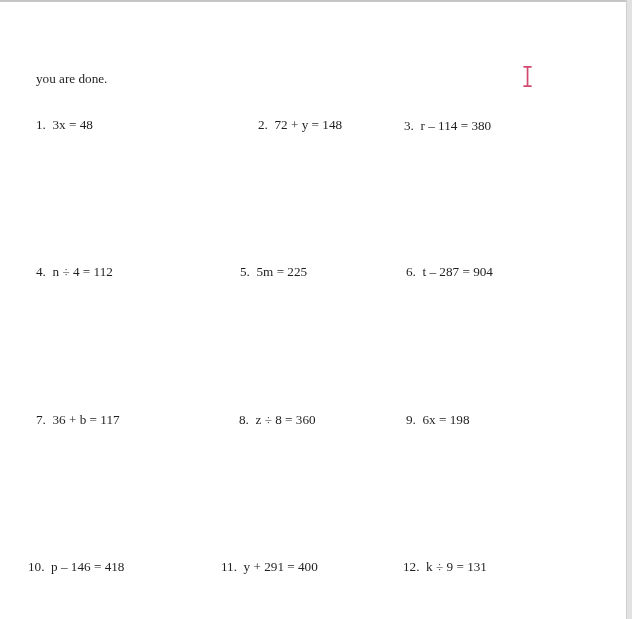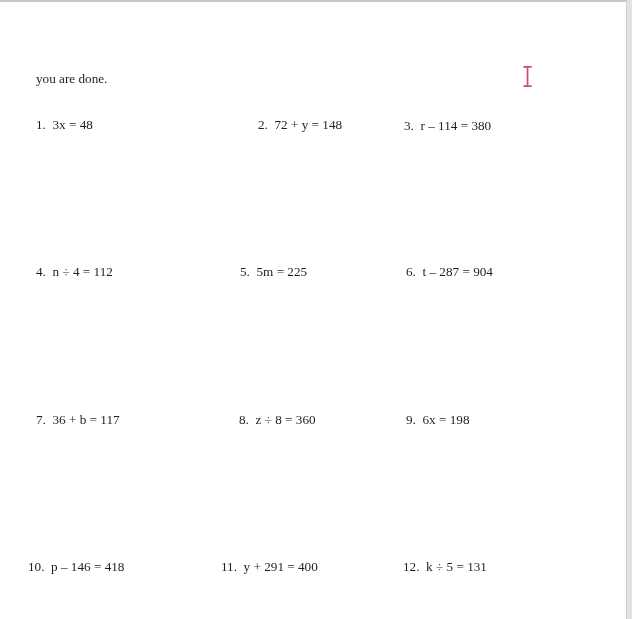--- a/index.html
+++ b/index.html
@@ -91,21 +91,21 @@
   <div class="problem p2">2.  72 + y = 148</div>
   <div class="problem p3">3.  r – 114 = 380</div>
   <div class="problem p4">4.  n ÷ 4 = 112</div>
   <div class="problem p5">5.  5m = 225</div>
   <div class="problem p6">6.  t – 287 = 904</div>
   <div class="problem p7">7.  36 + b = 117</div>
   <div class="problem p8">8.  z ÷ 8 = 360</div>
   <div class="problem p9">9.  6x = 198</div>
   <div class="problem p10">10.  p – 146 = 418</div>
   <div class="problem p11">11.  y + 291 = 400</div>
-  <div class="problem p12">12.  k ÷ 5 = 131</div>
+  <div class="problem p12">12.  k ÷ 9 = 131</div>
 
   <svg class="text-caret" viewBox="0 0 11 23">
     <g fill="#d14a6e">
       <rect x="1.2" y="1" width="8.6" height="1.7" rx="0.8"></rect>
       <rect x="4.7" y="1.8" width="1.7" height="19.4"></rect>
       <rect x="1.2" y="20.3" width="8.6" height="1.7" rx="0.8"></rect>
     </g>
   </svg>
 
   <div class="scrollbar-track"></div>

